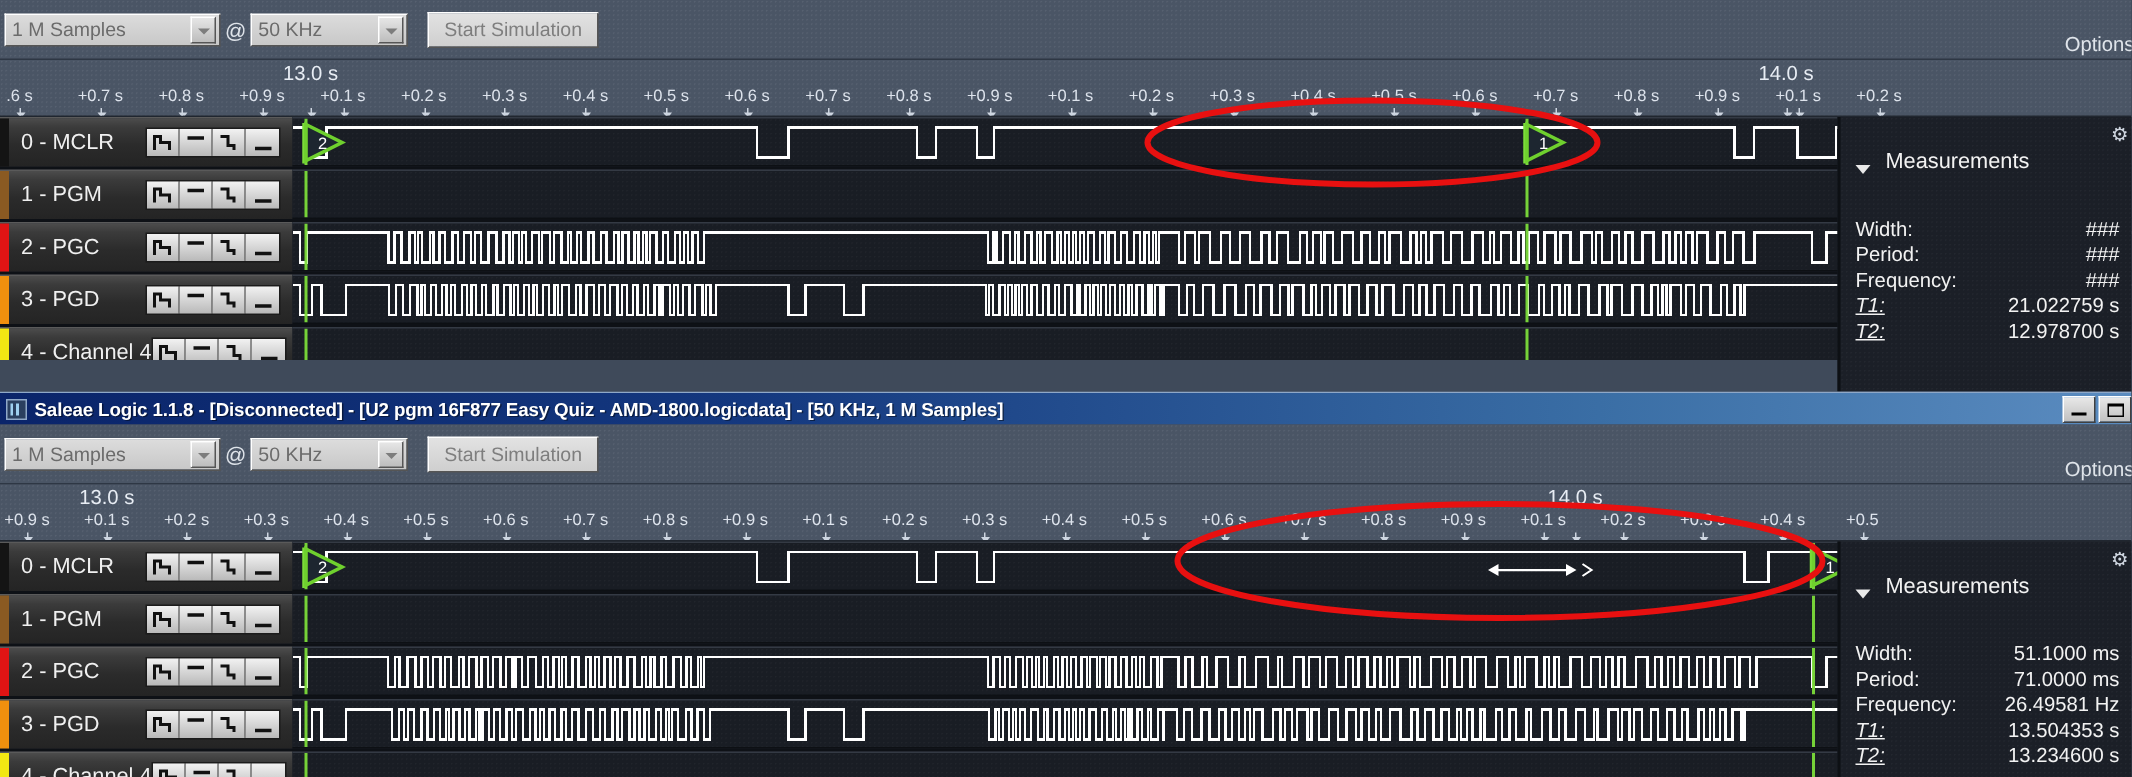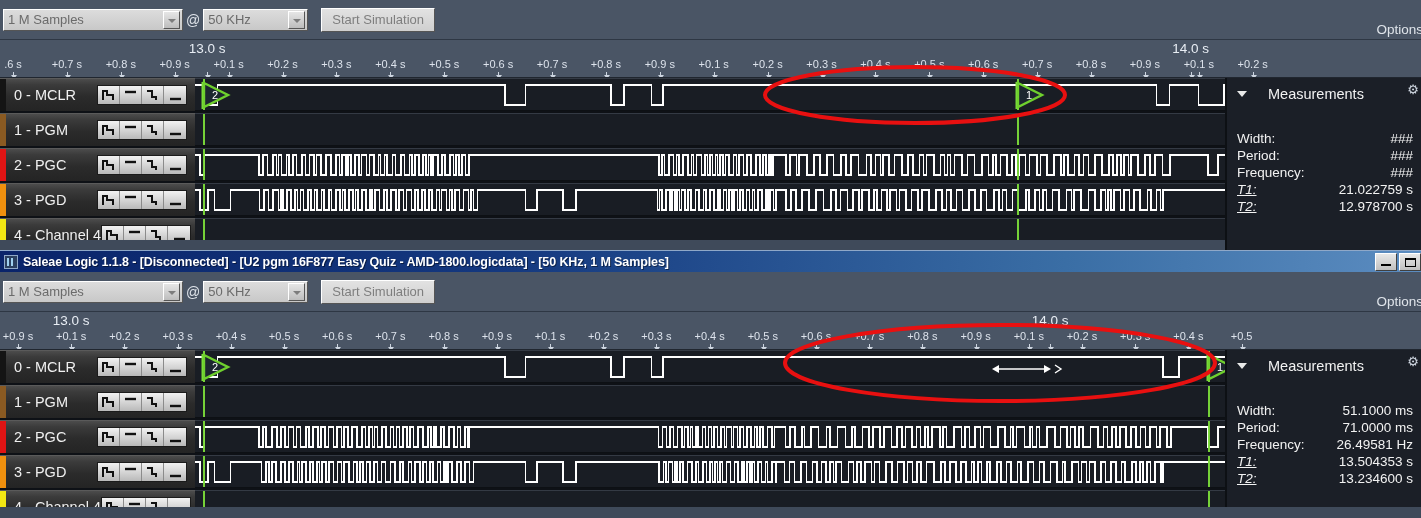--- a/index.html
+++ b/index.html
@@ -9,21 +9,21 @@
     overflow: hidden;
     background: #3f4a5a;
     font-family: "Liberation Sans", sans-serif;
   }
 
   .app { position: relative; width: 1421px; height: 518px; overflow: hidden; }
 
   
   .pane { position: absolute; left: 0; width: 1421px; overflow: hidden; }
   .pane-top { top: 0; height: 261px; }
-  .pane-bottom { top: 250px; height: 257px; }
+  .pane-bottom { top: 261px; height: 257px; }
 
   
   .titlebar {
     position: relative;
     height: 22px;
     background: linear-gradient(to right, #0a246a 0%, #14387f 35%, #3a6ea5 75%, #5b8cc0 100%);
     display: flex; align-items: center;
     padding-left: 4px;
     border-top: 1px solid #8fa8c8;
   }
@@ -91,21 +91,21 @@
     background: linear-gradient(to bottom, #e6e6e6, #bdbdbd);
     border: 1px solid #ffffff;
     border-right-color: #555; border-bottom-color: #555;
     position: relative; flex: 0 0 auto;
   }
   .combo-arrow::after {
     content: ""; position: absolute; left: 4px; top: 7px;
     border-left: 4px solid transparent; border-right: 4px solid transparent;
     border-top: 4px solid #7d7d7d;
   }
-  .combo-samples { width: 180px; }
+  .combo-samples { width: 144px; }
   .combo-rate { width: 105px; }
   .at-sign { color: #dfe4ea; font-size: 14px; margin: 0 3px; }
   .start-btn {
     height: 24px; margin-left: 13px; padding: 0 10px;
     background: linear-gradient(to bottom, #e2e2e2, #cfcfcf);
     border: 1px solid #ffffff;
     border-right-color: #555; border-bottom-color: #555;
     color: #7e7e7e; font-size: 13px;
     display: flex; align-items: center; white-space: nowrap;
   }
@@ -214,22 +214,22 @@
     position: absolute; right: 0; top: 0;
     width: 196px;
     background: #1b1f27;
     background-image:
       radial-gradient(circle at 1px 1px, rgba(255,255,255,.04) 0.5px, transparent 0.6px);
     background-size: 3px 3px;
     border-left: 2px solid #0d1014;
     padding-left: 10px;
   }
   .meas-title {
-    color: #f2f2f2; font-size: 14.5px; margin-top: 8px;
-    display: flex; align-items: center; gap: 21px;
+    color: #f2f2f2; font-size: 14.5px; margin-top: 22px;
+    display: flex; align-items: flex-end; gap: 10px;
   }
   .tri-down {
     width: 0; height: 0;
     border-left: 5px solid transparent; border-right: 5px solid transparent;
     border-top: 6px solid #e9e9e9;
   }
   .meas-rows { margin-top: 28px; }
   .meas-row {
     display: flex; font-size: 13.5px; color: #f2f2f2;
     line-height: 17px; height: 17px; white-space: nowrap;

